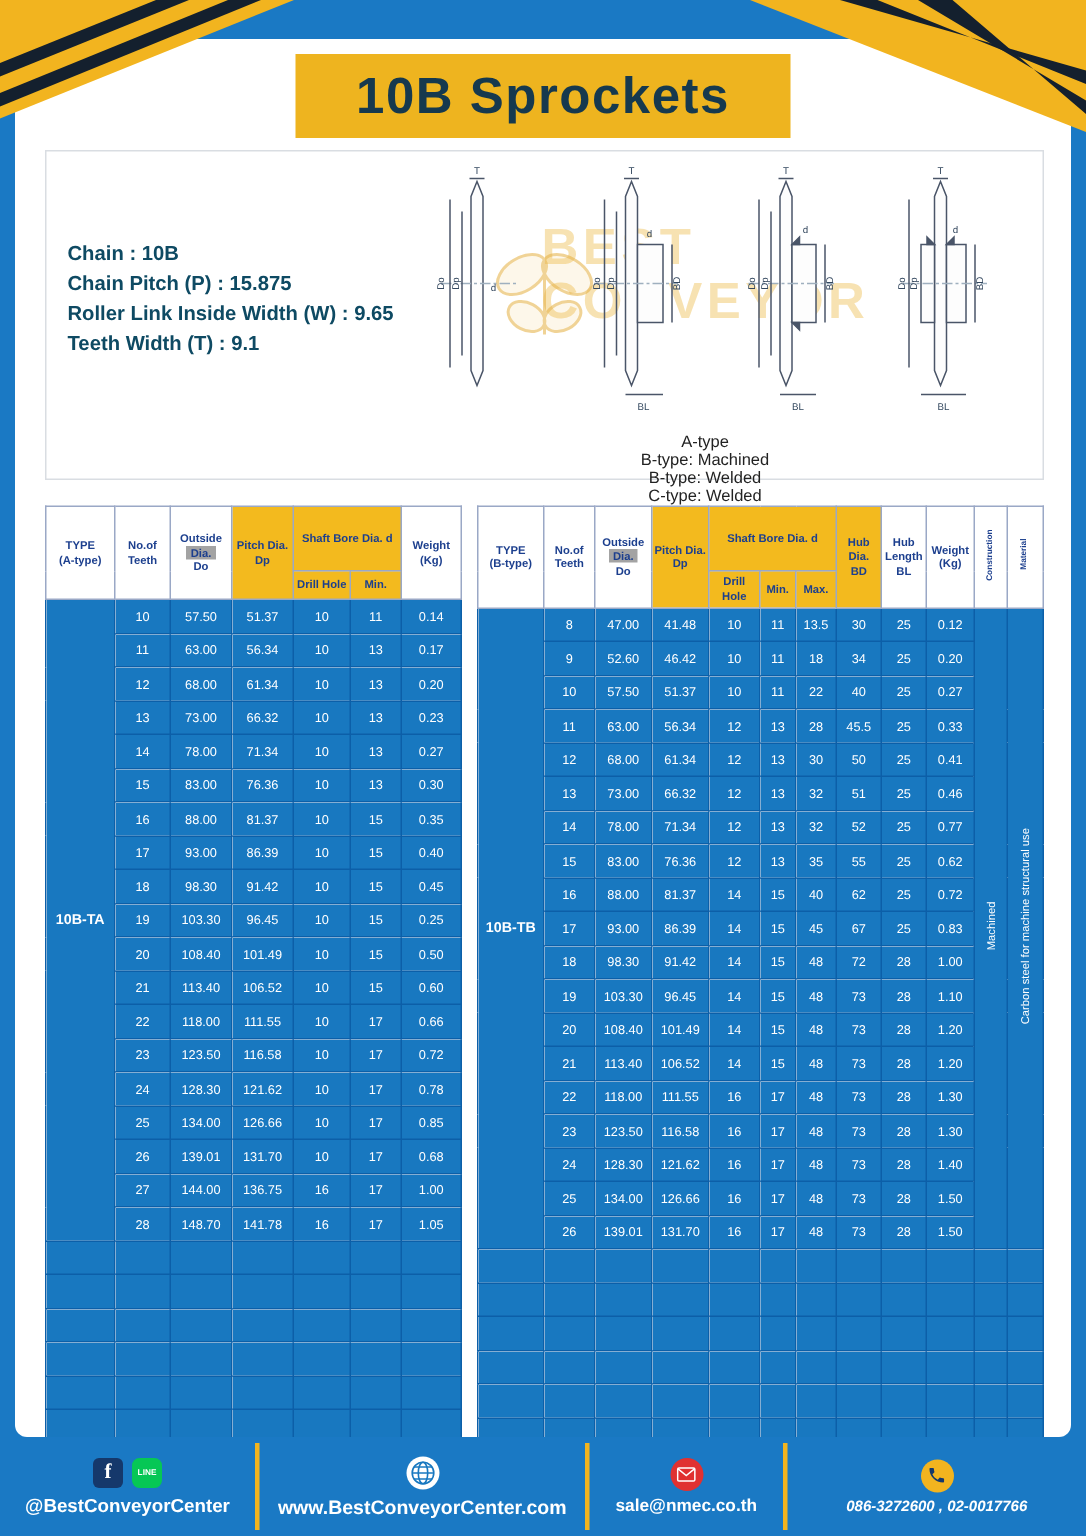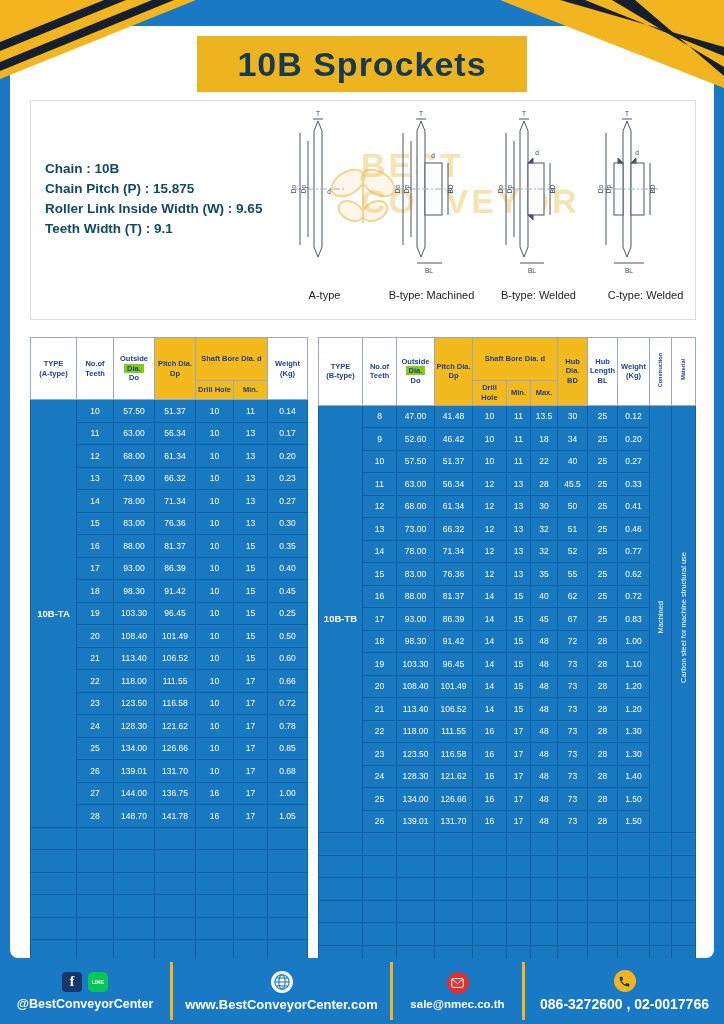--- a/index.html
+++ b/index.html
@@ -28,56 +28,56 @@
 
   .watermark {
     position:absolute; left:330px; top:46px; z-index:0;
     font-size:34px; font-weight:bold; letter-spacing:3px; line-height:36px;
     color:rgba(233,180,52,0.38); text-align:left; user-select:none;
   }
   .butterfly { position:absolute; left:292px; top:52px; z-index:0; opacity:0.55; }
 
   .drawings { position:absolute; left:235px; top:10px; z-index:1; }
   .drawings text { font-size:6.5px; fill:#33475e; stroke:none; text-anchor:middle; }
-  .captions { position:absolute; left:240px; top:188px; width:428px; display:flex; z-index:2; }
+  .captions { position:absolute; left:225px; top:188px; width:428px; display:flex; z-index:2;flex-direction:column; }
   .captions div { flex:1; text-align:center; font-size:11px; color:#222; }
 
   table.data-table { position:absolute; border-collapse:collapse; table-layout:fixed; z-index:2; }
   #table-a { left:30px; top:337px; width:277px; }
   #table-b { left:318px; top:337px; width:377px; }
   .data-table th {
     background:#fff; color:#1c3f8e; font-weight:bold; font-size:7.5px;
     line-height:1.3; padding:2px 1px; border:1px solid #9aa8c6; text-align:center;
   }
   .data-table thead tr:first-child th { height:38px; }
   .data-table thead tr:last-child th { height:14px; }
   .data-table td {
     background:#1878c0; color:#fff; font-size:8.5px; text-align:center;
     border:1px solid #0c5fa8; padding:0; height:21.5px; overflow:hidden;
   }
   .type-cell { font-size:9.5px !important; font-weight:bold; }
   .hl { background:#f3ba1e !important; }
-  .hl-span { background:#84cc16; padding:0 3px; }
+  .hl-span { background:#a3a3a3; padding:0 3px; }
   .vtext {
     writing-mode:vertical-rl; transform:rotate(180deg);
     display:inline-block; line-height:1.05; font-size:5.5px; letter-spacing:0px;
   }
   td .vtext { font-size:7.5px; }
 
   .footer {
     position:absolute; left:0; top:958px; width:724px; height:66px;
     background:#1a79c4; display:flex; align-items:center; z-index:2;
   }
   .fsec { height:58px; display:flex; flex-direction:column; align-items:center; justify-content:center; }
   .fsec + .fsec { border-left:3px solid #f2b41f; }
   .fsec-social { width:170px; } .fsec-email { width:129px; }
   .fsec-web { width:217px; } .fsec-phone { flex:1; }
   .ficons { display:flex; gap:6px; align-items:center; margin-bottom:4px; height:22px; }
   .flabel { font-weight:bold; color:#ffffff; font-size:12.5px; white-space:nowrap; cursor:pointer; }
-  .fsec-email .flabel { font-size:11.5px; } .fsec-web .flabel { font-size:13px; } .fsec-phone .flabel { font-size:14px; }
+  .fsec-email .flabel { font-size:11.5px; } .fsec-web .flabel { font-size:13px; } .fsec-phone .flabel { font-size:10px;font-style:italic; }
   .fb-icon { width:20px; height:20px; border-radius:4px; background:#15386b; color:#fff;
     font-weight:bold; font-size:14px; display:flex; align-items:center; justify-content:center;
     font-family:"Liberation Serif", serif; cursor:pointer; }
   .line-icon { width:20px; height:20px; border-radius:5px; background:#06c755; color:#fff;
     font-weight:bold; font-size:5.5px; display:flex; align-items:center; justify-content:center; cursor:pointer; }
   .badge { width:22px; height:22px; border-radius:50%; display:flex; align-items:center;
     justify-content:center; margin-bottom:4px; cursor:pointer; }
   .mail-badge { background:#e03131; } .globe-badge { background:#ffffff; } .phone-badge { background:#f2b41f; }
 </style>
 </head>

